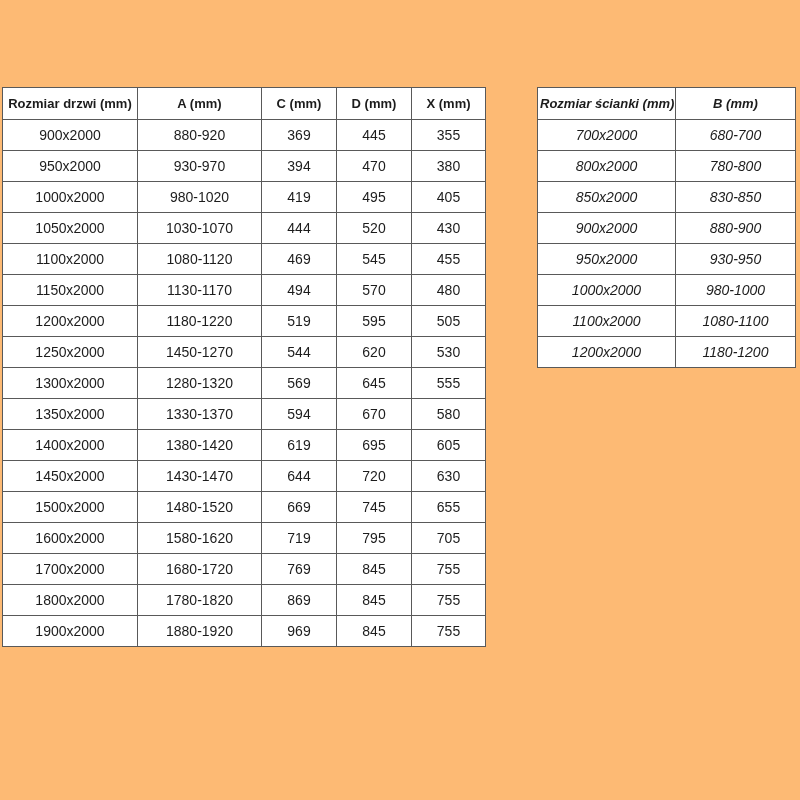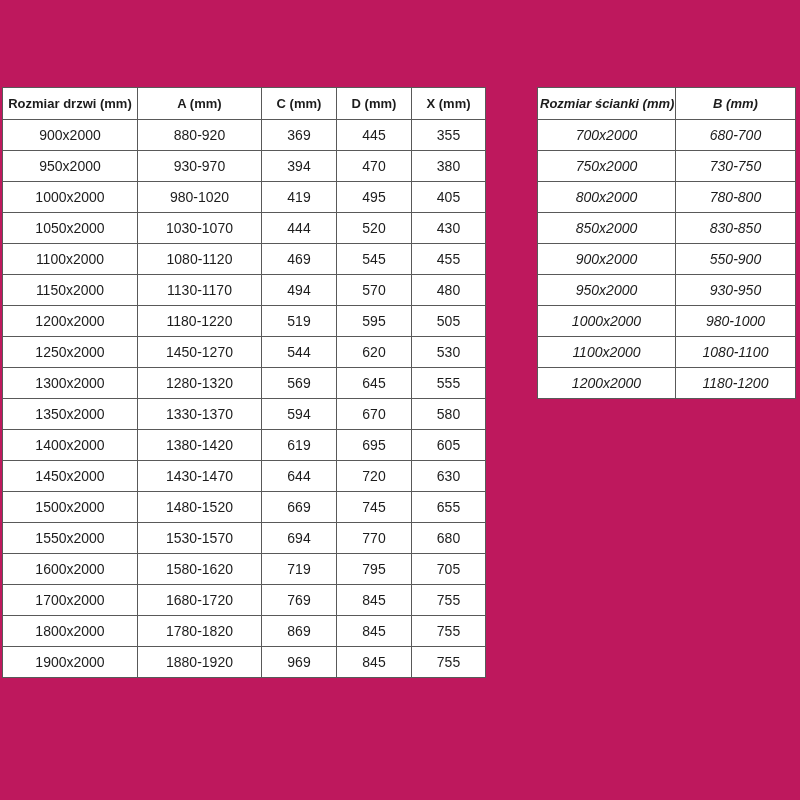--- a/index.html
+++ b/index.html
@@ -7,21 +7,21 @@
     padding: 0;
     background: #ffffff;
     width: 800px;
     height: 800px;
     font-family: "Liberation Sans", sans-serif;
   }
   .canvas {
     position: relative;
     width: 800px;
     height: 800px;
-    background: #be185d;
+    background: #fdba74;
     overflow: hidden;
   }
   table.spec-table {
     position: absolute;
     border-collapse: collapse;
     table-layout: fixed;
     background: #ffffff;
   }
   table.spec-table th,
   table.spec-table td {
@@ -154,27 +154,20 @@
           <td>630</td>
         </tr>
         <tr>
           <td>1500x2000</td>
           <td>1480-1520</td>
           <td>669</td>
           <td>745</td>
           <td>655</td>
         </tr>
         <tr>
-          <td>1550x2000</td>
-          <td>1530-1570</td>
-          <td>694</td>
-          <td>770</td>
-          <td>680</td>
-        </tr>
-        <tr>
           <td>1600x2000</td>
           <td>1580-1620</td>
           <td>719</td>
           <td>795</td>
           <td>705</td>
         </tr>
         <tr>
           <td>1700x2000</td>
           <td>1680-1720</td>
           <td>769</td>
@@ -208,34 +201,30 @@
           <th>Rozmiar ścianki (mm)</th>
           <th>B (mm)</th>
         </tr>
       </thead>
       <tbody>
         <tr>
           <td>700x2000</td>
           <td>680-700</td>
         </tr>
         <tr>
-          <td>750x2000</td>
-          <td>730-750</td>
-        </tr>
-        <tr>
           <td>800x2000</td>
           <td>780-800</td>
         </tr>
         <tr>
           <td>850x2000</td>
           <td>830-850</td>
         </tr>
         <tr>
           <td>900x2000</td>
-          <td>550-900</td>
+          <td>880-900</td>
         </tr>
         <tr>
           <td>950x2000</td>
           <td>930-950</td>
         </tr>
         <tr>
           <td>1000x2000</td>
           <td>980-1000</td>
         </tr>
         <tr>

